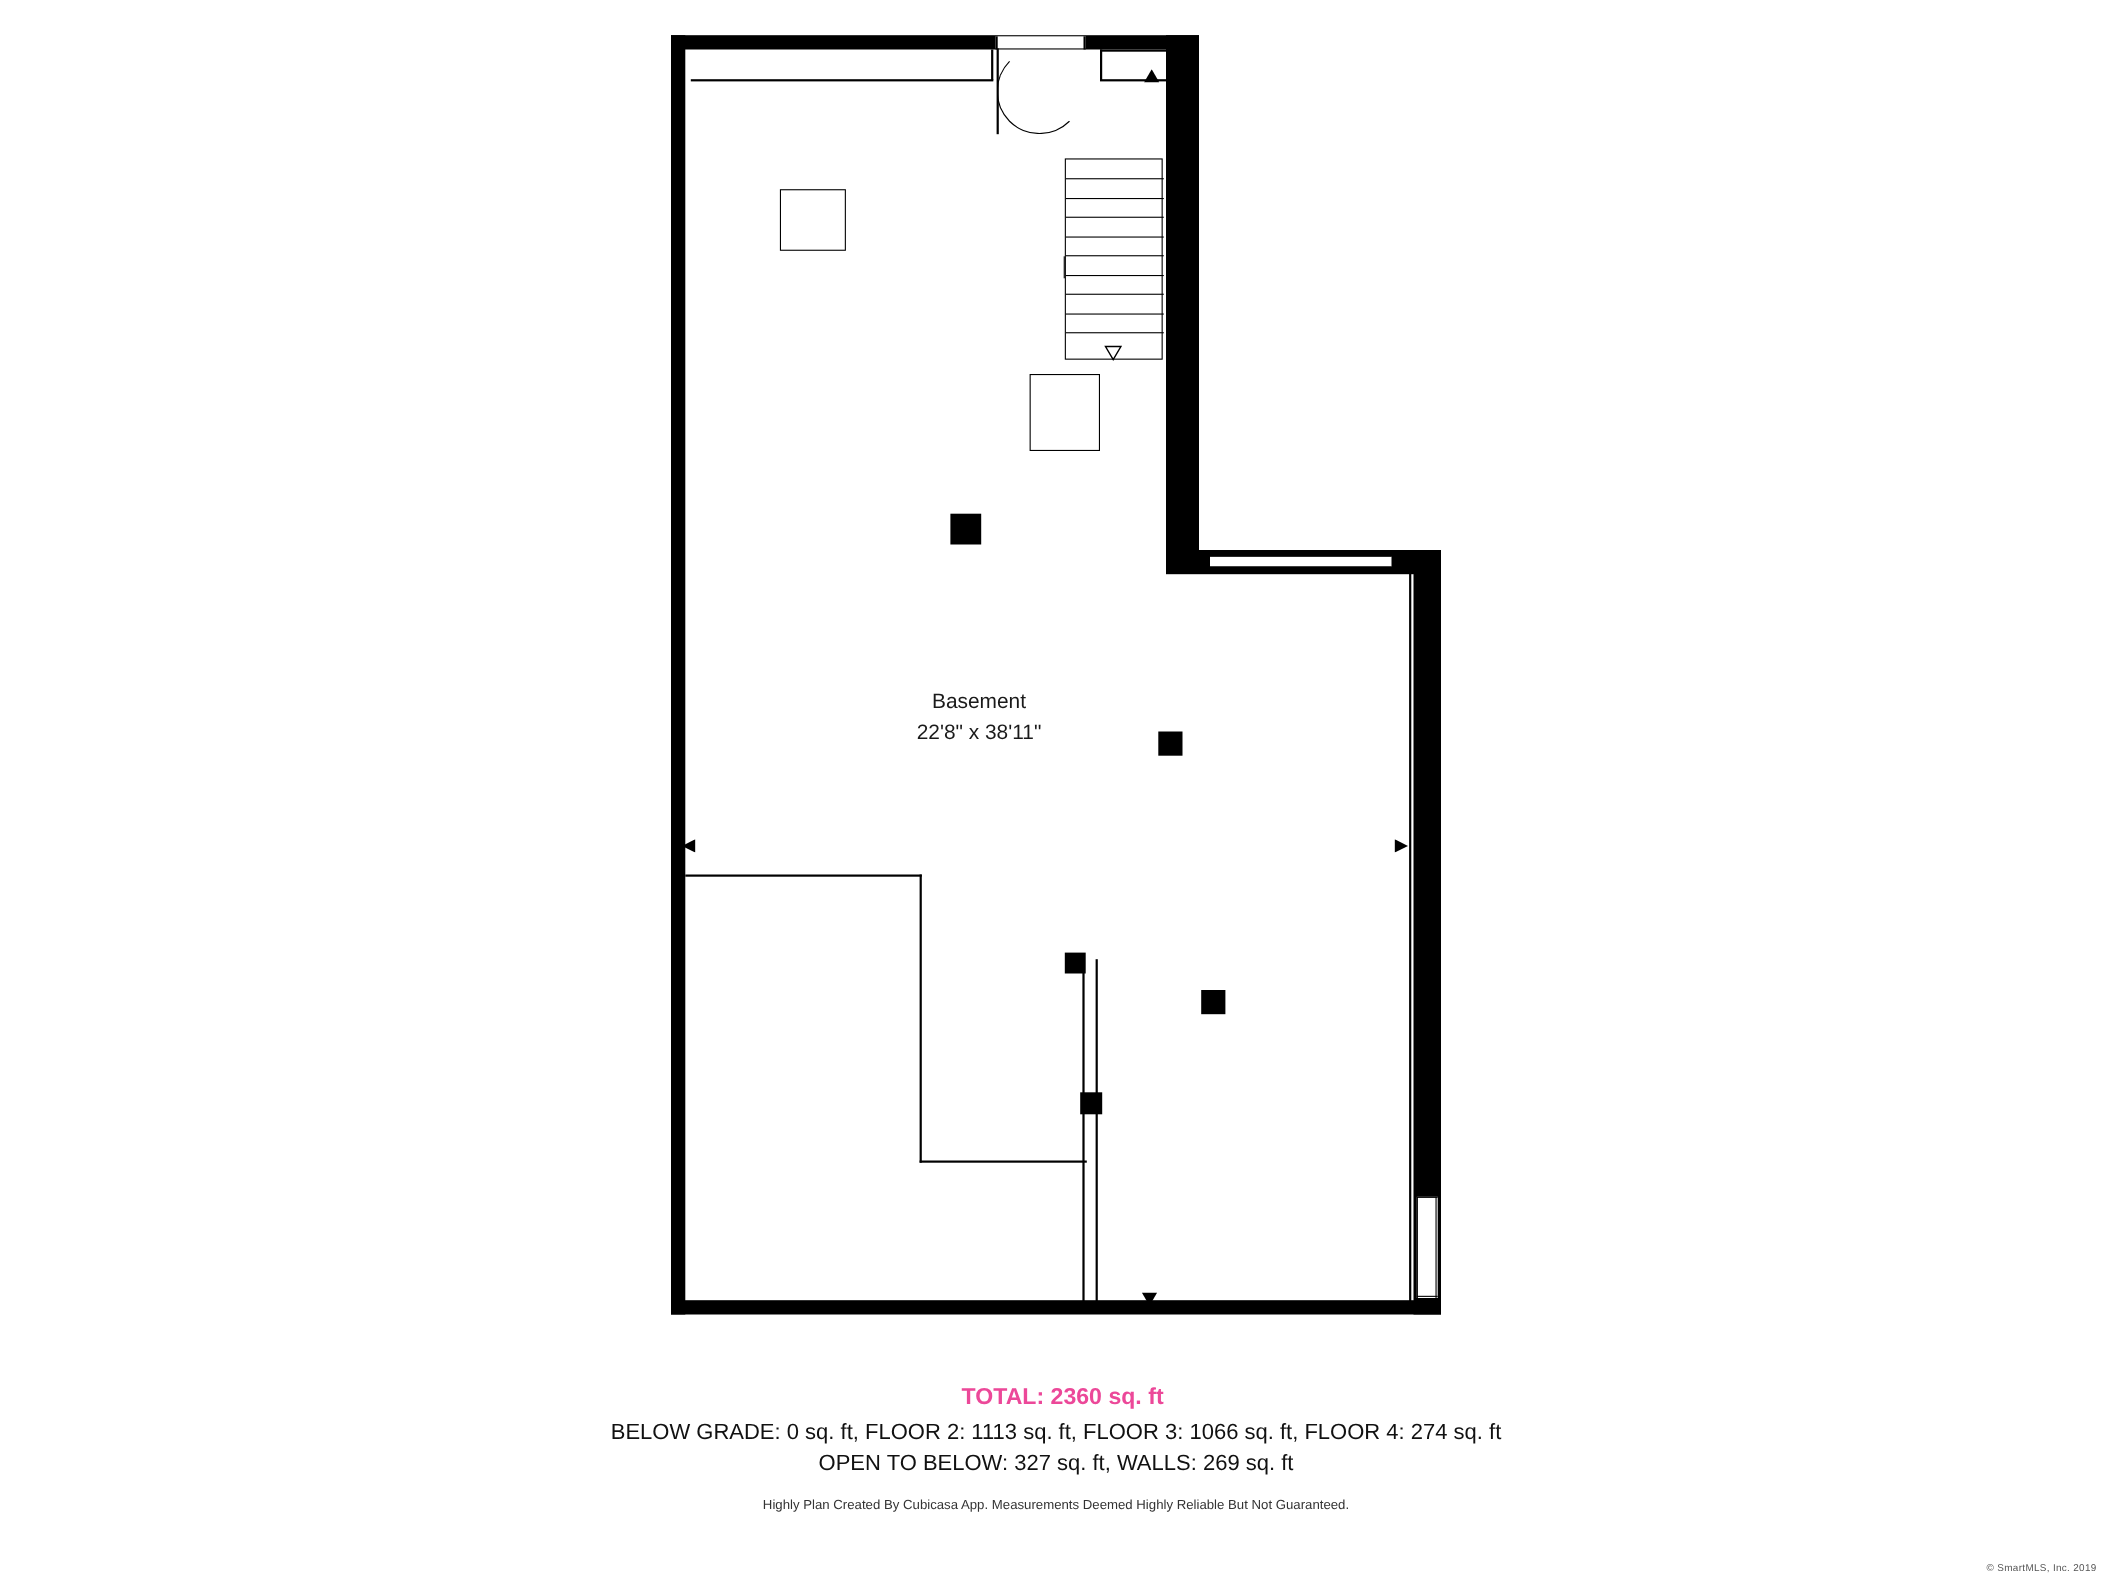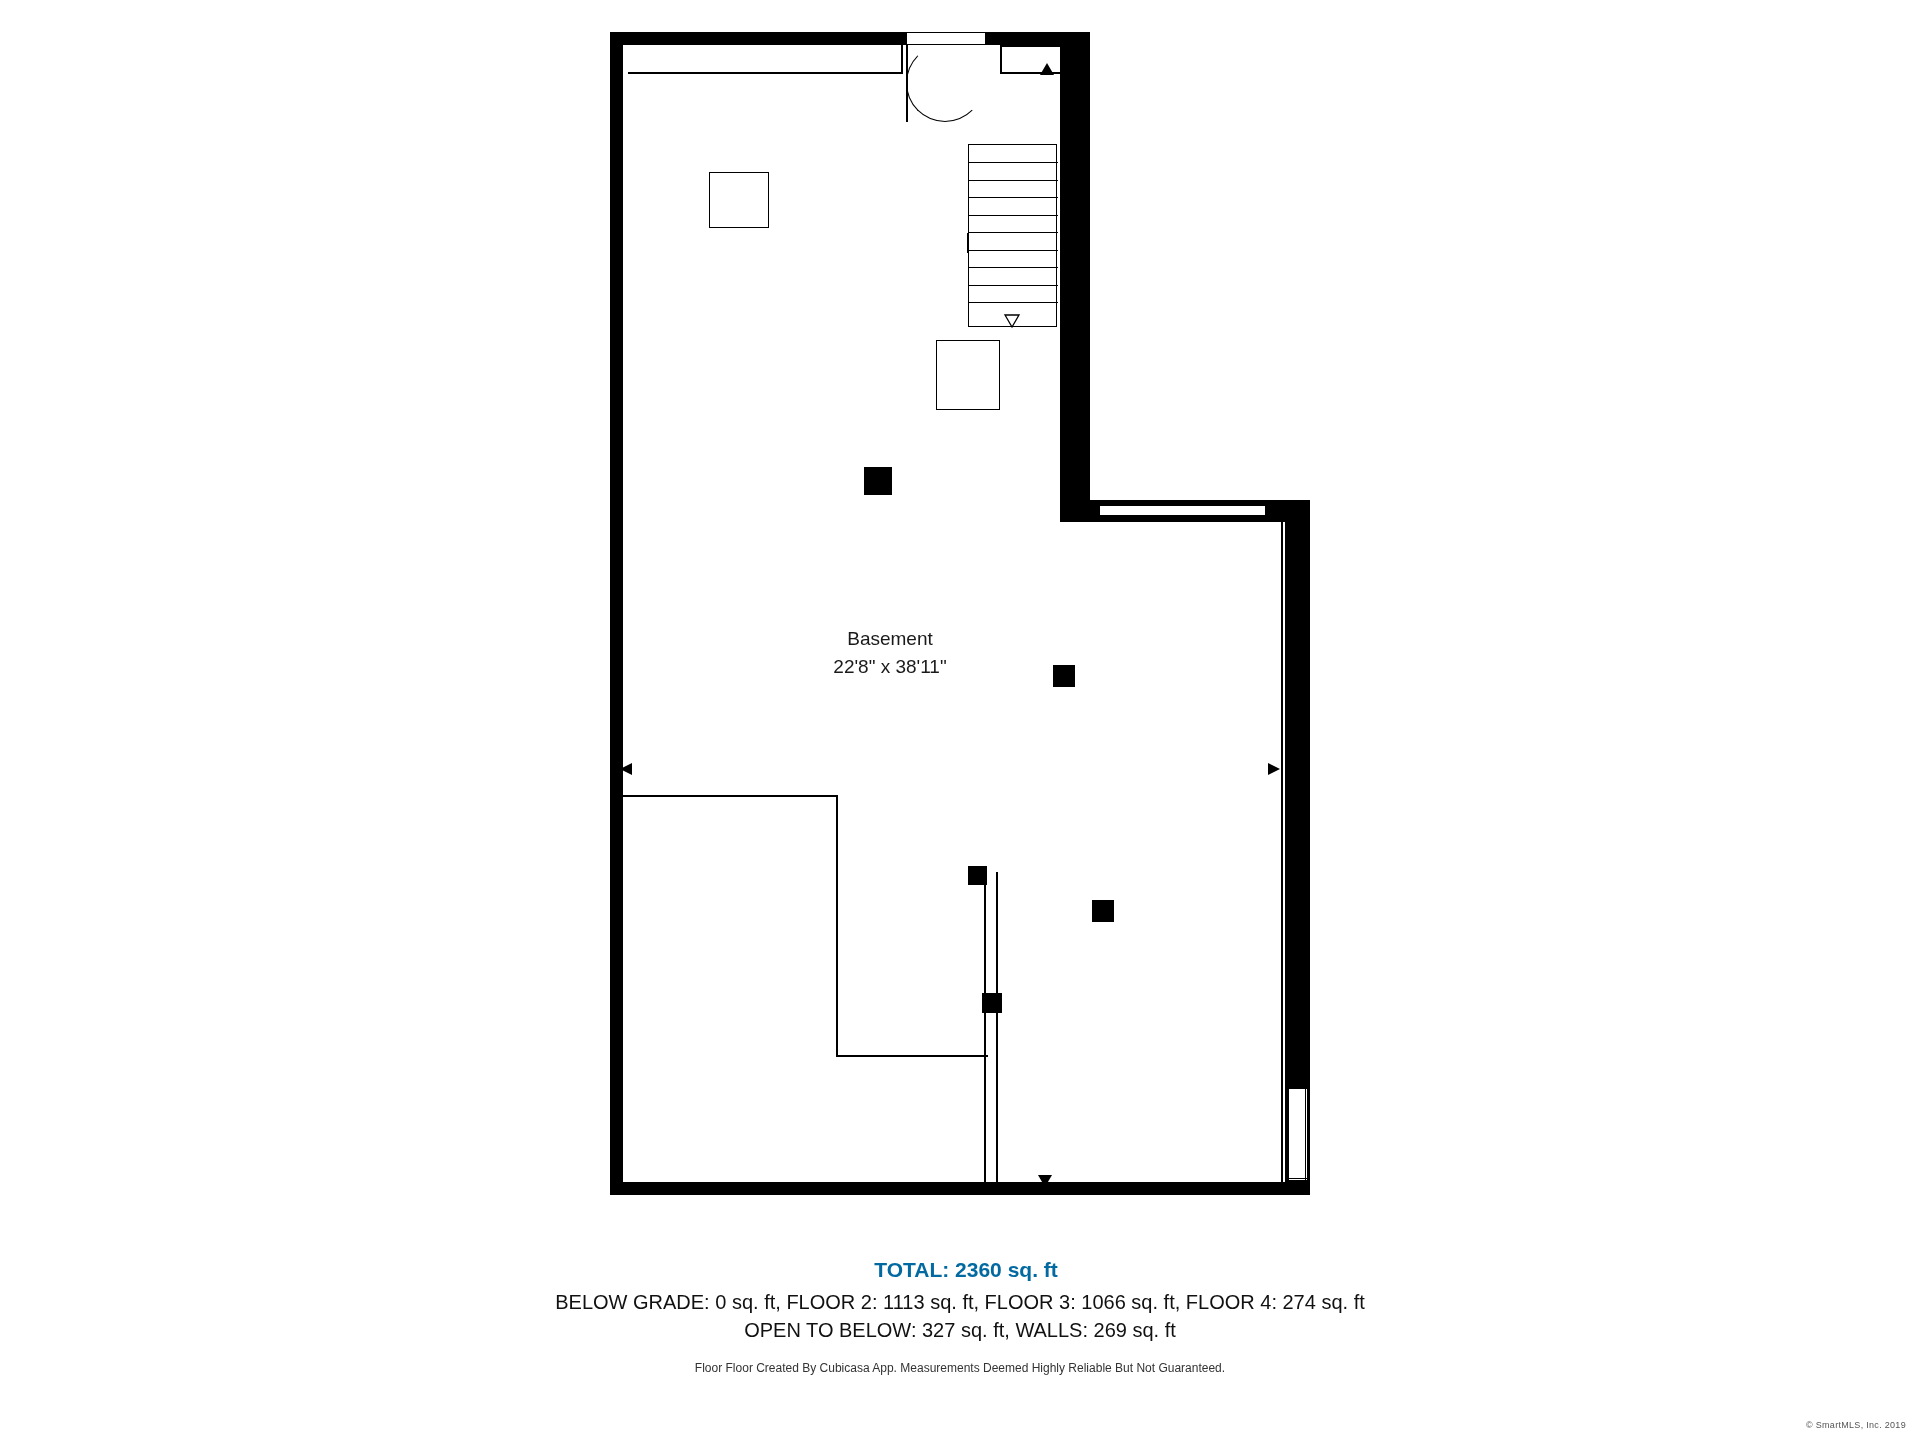--- a/index.html
+++ b/index.html
@@ -92,21 +92,21 @@
   #summary {
     position: absolute;
     left: 0;
     top: 1258px;
     width: 1920px;
     text-align: center;
   }
   #summary .total {
     font-size: 21px;
     font-weight: bold;
-    color: #0369a1;
+    color: #ec4899;
     margin-bottom: 6px;
     padding-left: 12px;
   }
   #summary .line {
     font-size: 20px;
     color: #111111;
     line-height: 1.42;
   }
   #summary .credit {
     margin-top: 16px;
@@ -217,16 +217,16 @@
     <div class="name">Basement</div>
     <div class="dims">22'8" x 38'11"</div>
   </div>
 
 </div>
 
 <div id="summary">
   <div class="total">TOTAL: 2360 sq. ft</div>
   <div class="line">BELOW GRADE: 0 sq. ft, FLOOR 2: 1113 sq. ft, FLOOR 3: 1066 sq. ft, FLOOR 4: 274 sq. ft</div>
   <div class="line">OPEN TO BELOW: 327 sq. ft, WALLS: 269 sq. ft</div>
-  <div class="credit">Floor Floor Created By Cubicasa App. Measurements Deemed Highly Reliable But Not Guaranteed.</div>
+  <div class="credit">Highly Plan Created By Cubicasa App. Measurements Deemed Highly Reliable But Not Guaranteed.</div>
 </div>
 
 <div id="copyright">© SmartMLS, Inc.  2019</div>
 
 </body></html>

